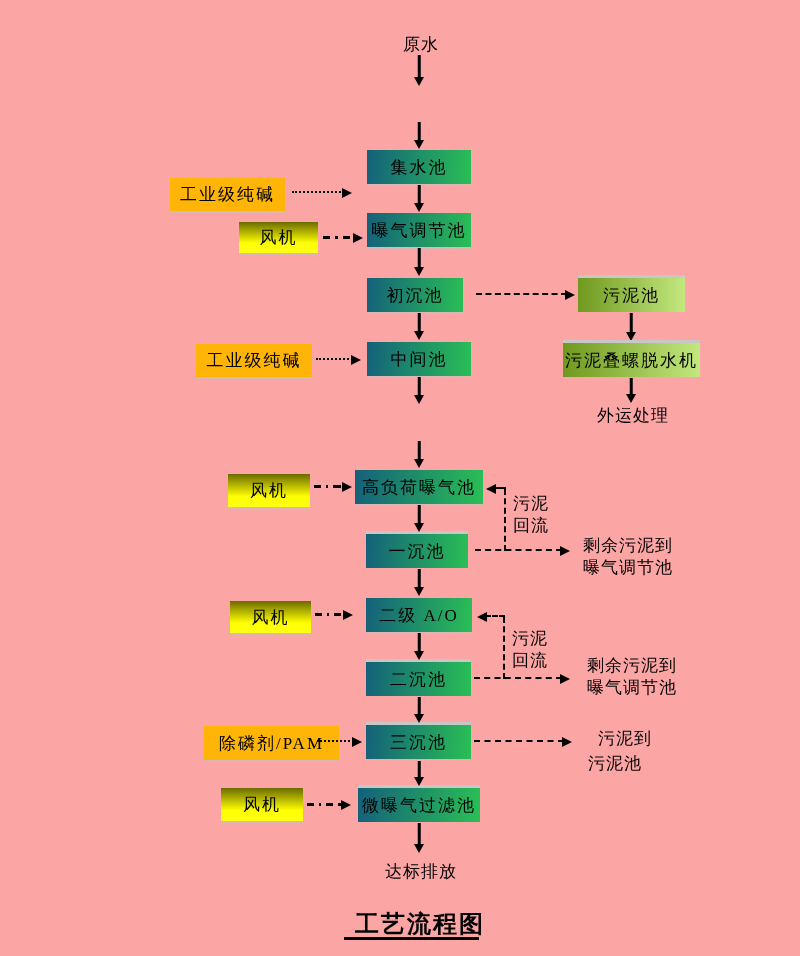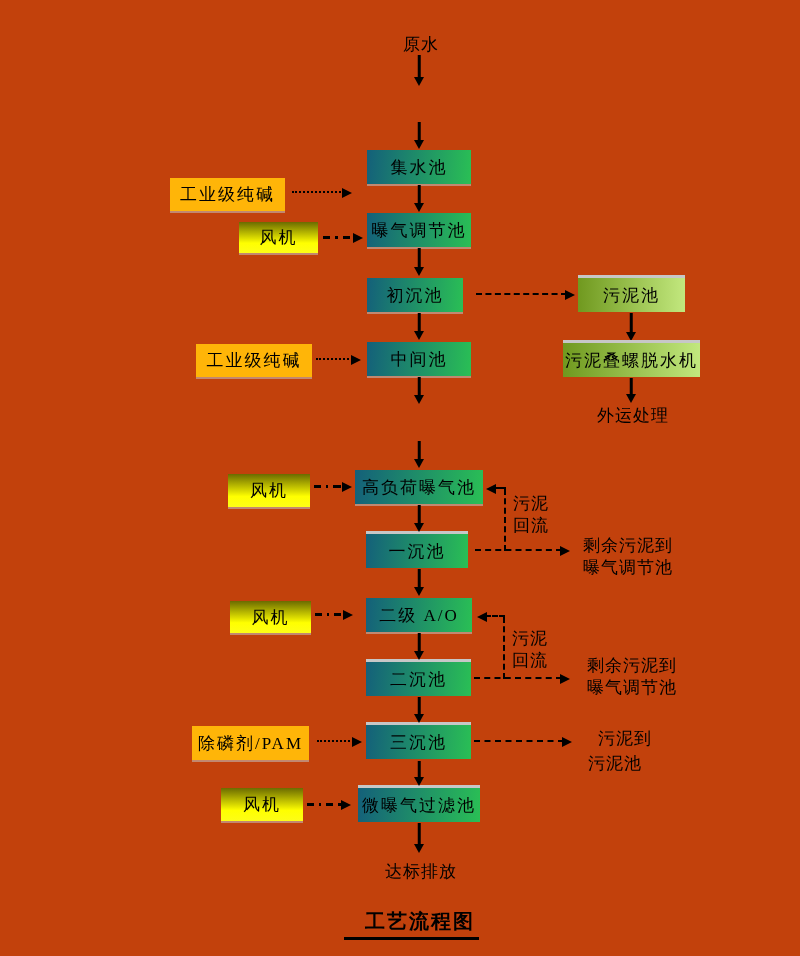--- a/index.html
+++ b/index.html
@@ -1,17 +1,17 @@
 <!DOCTYPE html>
 <html style="--flow_box_left: #14607a; --flow_box_right: #2abf55; --sludge_box_left: #70991f; --sludge_box_right: #c2e87e; --chem_box: #ffb508; --blower_box_top: #6b6b00; --blower_box_bottom: #ffff00; --line_color: #000000;"><head>
 <meta charset="utf-8">
 <style>
   html,body{margin:0;padding:0;background:#ffffff;}
   .canvas{
-    position:relative;width:800px;height:956px;background:#c2410c;overflow:hidden;
+    position:relative;width:800px;height:956px;background:#fca5a5;overflow:hidden;
     font-family:"Liberation Serif","DejaVu Serif",serif;color:#000;
   }
   
   .box{
     position:absolute;height:34px;display:flex;align-items:center;justify-content:center;
     font-size:17px;letter-spacing:2px;white-space:nowrap;color:#000;
   }
   .flow-box{
     background:linear-gradient(95deg,var(--flow_box_left),var(--flow_box_right));
     box-shadow:0 2px 0 rgba(195,195,195,.55);
@@ -23,21 +23,21 @@
   }
   .chem-box{background:var(--chem_box);box-shadow:0 2px 0 rgba(195,195,195,.55);}
   .blower-box{
     background:linear-gradient(180deg,var(--blower_box_top),var(--blower_box_bottom) 68%,#ededed 400%);
     box-shadow:0 2px 0 rgba(195,195,195,.55);
   }
   
   .lbl{position:absolute;font-size:17px;letter-spacing:1px;white-space:nowrap;}
   .lbl2{line-height:22px;}
   .title-wrap{position:absolute;left:330px;top:908px;width:180px;text-align:center;}
-  .title-text{font-family:Liberation Sans, sans-serif;font-weight:bold;font-size:20px;letter-spacing:2px;text-align:center;}
+  .title-text{font-family:Liberation Sans, sans-serif;font-weight:bold;font-size:24px;letter-spacing:2px;text-align:center;}
   .title-line{position:absolute;left:344px;top:937px;width:135px;height:3px;background:var(--line_color);}
   
   .varrow{position:absolute;width:12px;transform:translateX(-6px);}
   .varrow .stem{position:absolute;left:50%;top:0;bottom:8px;width:2.5px;transform:translateX(-50%);background:var(--line_color);}
   .varrow .head{position:absolute;left:50%;bottom:0;transform:translateX(-50%);width:0;height:0;
     border-left:5.5px solid transparent;border-right:5.5px solid transparent;border-top:9px solid var(--line_color);}
   
   .harrow{position:absolute;height:12px;}
   .harrow .line{position:absolute;left:0;right:8px;top:4px;height:0;}
   .harrow.dotted .line{border-top:2.5px dotted var(--line_color);}
@@ -130,21 +130,21 @@
       <i class="line"></i>
       <i class="head"></i>
     </div>
 
   <div class="box chem-box" style="left:196px;top:344px;width:116px;height:33px;">工业级纯碱</div>
   <div class="harrow dotted" style="left:316px;top:354px;width:45px;">
       <i class="line"></i>
       <i class="head"></i>
     </div>
 
-  <div class="box chem-box" style="left:192px;top:726px;width:117px;height:34px;text-align:center;">除磷剂/PAM</div>
+  <div class="box chem-box" style="left:204px;top:726px;width:135px;height:34px;text-align:center;">除磷剂/PAM</div>
   <div class="harrow dotted" style="left:317px;top:736px;width:45px;">
       <i class="line"></i>
       <i class="head"></i>
     </div>
 
   <div class="box blower-box" style="left:239px;top:222px;width:79px;height:31px;">风机</div>
   <div class="harrow dashdot" style="left:323px;top:232px;width:40px;">
       <i class="line"></i>
       <i class="head"></i>
     </div>

